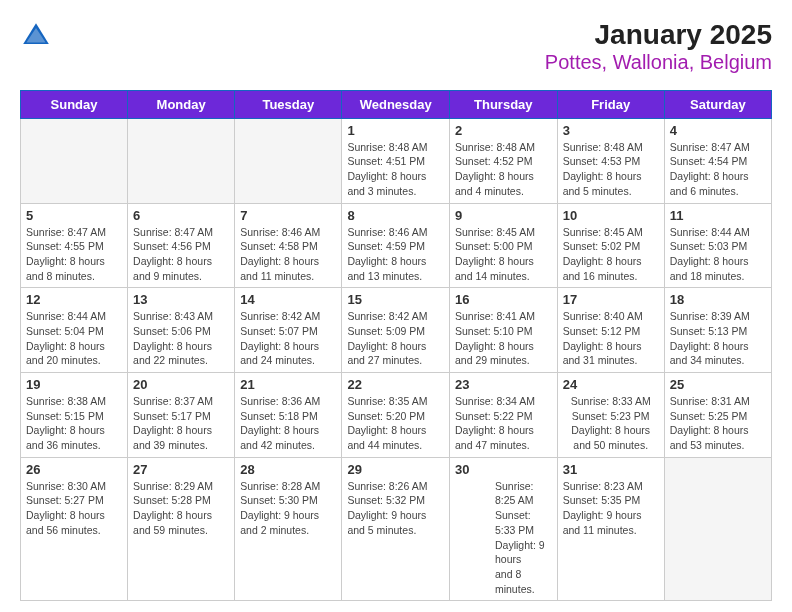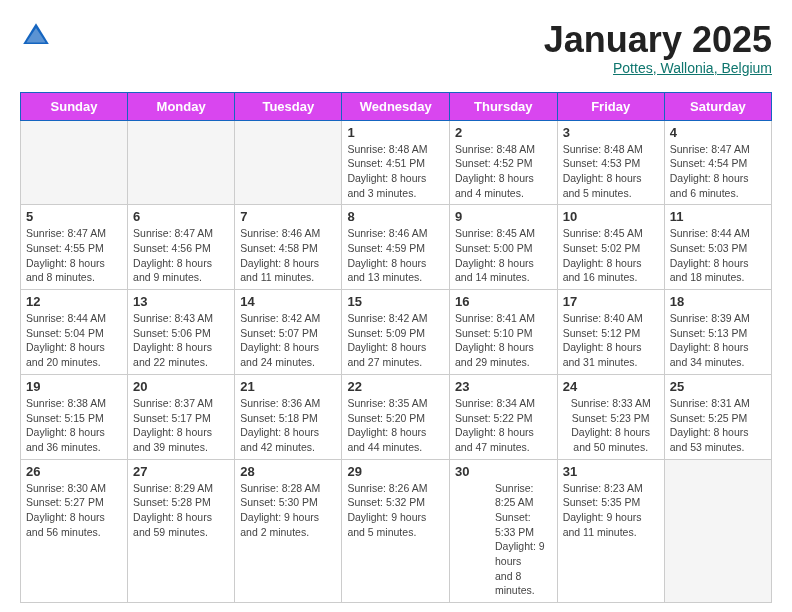--- a/index.html
+++ b/index.html
@@ -37,36 +37,35 @@
       color: #1565c0;
     }
     .logo-icon {
       width: 32px;
       height: 32px;
     }
     .title-block {
       text-align: right;
     }
     .cal-title {
-      font-size: 36px;
+      font-size: 28px;
       font-weight: bold;
       color: #222;
       line-height: 1.1;
     }
     .cal-subtitle {
-      font-size: 14px;
-      color: #0f766e;
-      text-decoration: underline;
+      font-size: 20px;
+      color: #a21caf;
     }
     .calendar {
       width: 100%;
       border-collapse: collapse;
     }
     .calendar th {
-      background: #d946ef;
+      background: #6d28d9;
       color: #fff;
       font-size: 13px;
       font-weight: bold;
       padding: 6px 4px;
       text-align: center;
       border: 1px solid #1565c0;
     }
     .calendar td {
       border: 1px solid #ccc;
       vertical-align: top;

